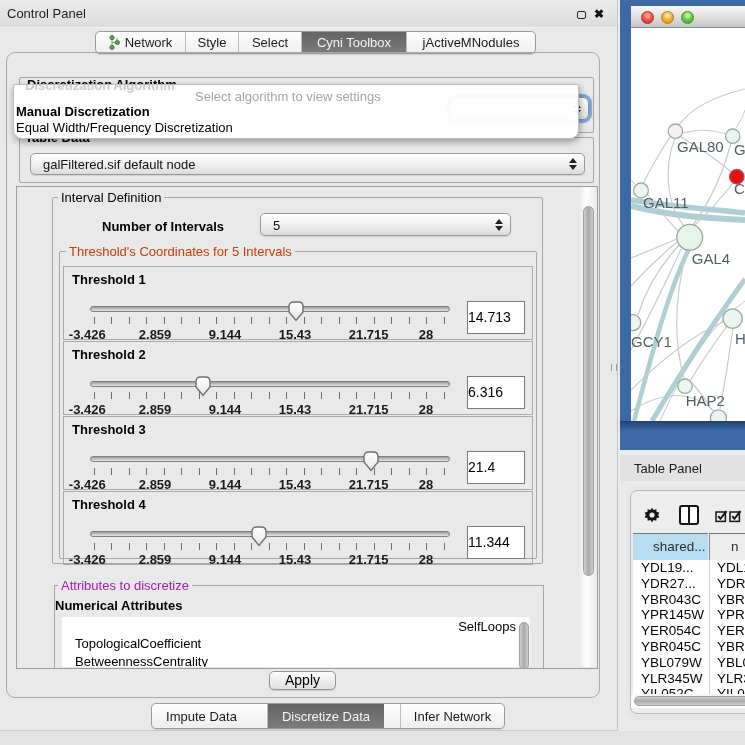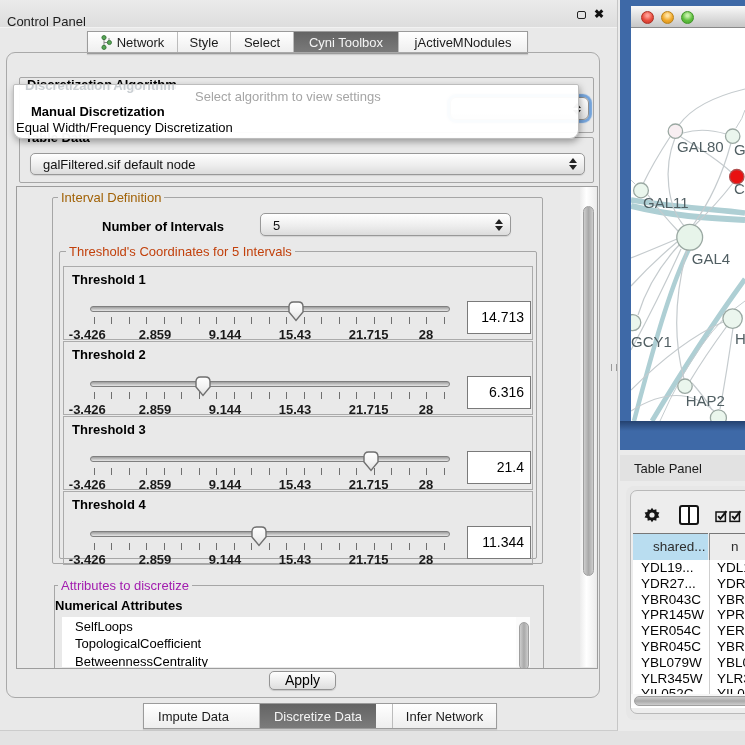--- a/index.html
+++ b/index.html
@@ -3,26 +3,26 @@
 html,body{margin:0;padding:0;}
 body{width:745px;height:745px;position:relative;overflow:hidden;
  font-family:"Liberation Sans",sans-serif;background:#e6e6e6;}
 .a{position:absolute;}
 .bold{font-weight:bold;}
 
 #lwin{left:0;top:0;width:617px;height:730px;background:#e9e9e9;
  border-right:1px solid #c6c6c6;border-bottom:1px solid #cccccc;}
 #ltitle{left:0;top:0;width:617px;height:27px;
  background:linear-gradient(#ebebeb,#dddddd);border-bottom:1px solid #f2f2f2;}
-#ltitle .txt{left:7px;top:14px;font-size:13px;color:#1d1d1d;}
+#ltitle .txt{left:7px;top:6px;font-size:13px;color:#1d1d1d;}
 #icsq{left:577px;top:11px;width:7px;height:6px;border:1.8px solid #222;border-radius:2px;}
 #icx{left:594px;top:7px;font-size:12px;font-weight:bold;color:#111;}
 
-.seg{display:flex;border:1px solid #9b9b9b;border-radius:0;overflow:hidden;
- background:linear-gradient(#ffffff,#eeeeee);box-shadow:0 1px 1px rgba(0,0,0,.12);}
+.seg{display:flex;border:1px solid #9b9b9b;border-radius:5px;overflow:hidden;
+ background:linear-gradient(#ffffff,#eeeeee);box-shadow:0 1px 1px rgba(0,0,0,.12);margin-left:8px;}
 .seg .s{font-size:13px;color:#1a1a1a;text-align:center;
  display:flex;align-items:center;justify-content:center;}
 .seg .s + .s{border-left:1px solid #bcbcbc;}
 .seg .sel{background:linear-gradient(#646464,#7b7b7b);color:#f5f5f5;}
 
 #tpanel{left:6px;top:52px;width:592px;height:644px;border:1px solid #a9a9a9;border-radius:9px;}
 
 .grp{border:1px solid #a6a6a6;border-radius:2px;}
 .gtitle{font-size:13px;background:#e9e9e9;padding:0 3px;line-height:13px;}
 
@@ -34,41 +34,41 @@
 .cupdn i{position:absolute;left:0;width:0;height:0;
  border-left:4.5px solid transparent;border-right:4.5px solid transparent;}
 .cupdn .u{top:0;border-bottom:5px solid #222;}
 .cupdn .d{bottom:0;border-top:5px solid #222;}
 
 #popup{left:13px;top:84px;width:564px;height:53px;background:rgba(255,255,255,0.96);
  border:1px solid #bdbdbd;border-radius:2px 2px 9px 9px;overflow:hidden;
  box-shadow:1px 3px 7px rgba(0,0,0,0.35);z-index:40;}
 #popup .ghost{position:absolute;left:11px;top:-7px;font-size:13px;font-weight:bold;color:#c9ced2;}
 #popup .hint{position:absolute;left:181px;top:4px;font-size:13px;color:#a5a5a5;}
-#popup .it1{position:absolute;left:17px;top:19px;font-size:13px;font-weight:bold;color:#000;}
+#popup .it1{position:absolute;left:2px;top:19px;font-size:13px;font-weight:bold;color:#000;}
 #popup .it2{position:absolute;left:2px;top:35px;font-size:13px;color:#000;}
 
 #spane{left:16px;top:186px;width:580px;height:481px;border:1px solid #9d9d9d;overflow:hidden;}
 .vsb-track{background:linear-gradient(to right,#ececec,#ffffff 40%,#ededed);}
 .sb-thumb{background:linear-gradient(to right,#cdcdcd,#a9a9a9 50%,#cdcdcd);
  border:1px solid #9f9f9f;border-radius:6px;}
 .sb-thumb-h{background:linear-gradient(#cdcdcd,#a9a9a9 50%,#cdcdcd);
  border:1px solid #9f9f9f;border-radius:5px;}
 
 .tblock{left:63px;width:468px;height:72px;border:1px solid #ababab;}
 .tblock .lab{position:absolute;left:8px;top:5px;font-size:13px;font-weight:bold;color:#000;}
 .track{position:absolute;left:26px;top:39px;width:358px;height:4px;border:1px solid #7f7f7f;
  border-radius:3px;background:linear-gradient(#9d9d9d,#e6e6e6);}
 .ticks{position:absolute;left:29.5px;top:50.5px;width:352px;height:7px;
  background:repeating-linear-gradient(to right,#6f6f6f 0,#6f6f6f 1px,transparent 1px,transparent 17.5px);}
 .tlab{position:absolute;top:60px;width:50px;text-align:left;
  font-size:13px;font-weight:bold;color:#1a1a1a;}
 .thumb{position:absolute;top:34px;width:18px;height:21px;}
 .tfield{position:absolute;left:403px;top:34px;width:56px;height:31px;border:1px solid #7a7a7a;
- background:#fff;font-size:14px;color:#000;text-align:right;line-height:31px;padding-right:6px;}
+ background:#fff;font-size:14px;color:#000;text-align:left;line-height:31px;}
 
 #alist{left:62px;top:617px;width:454px;height:50px;background:#fff;overflow:hidden;
  font-size:13px;color:#000;}
 #alist div{padding-left:13px;height:17.3px;line-height:17.3px;}
 
 #apply{left:269px;top:671px;width:65px;height:17px;border:1px solid #949494;border-radius:5px;
  background:linear-gradient(#fefefe,#dedede);font-size:14px;color:#000;
  text-align:center;line-height:17px;box-shadow:0 1px 1px rgba(0,0,0,.15);}
 
 #rbase{left:618px;top:0;width:127px;height:745px;background:#ebebeb;}
@@ -134,21 +134,21 @@
       </span>
     </div>
 <div id="popup" class="a">
       <span class="ghost">Discretization Algorithm</span>
       <span class="hint">Select algorithm to view settings</span>
       <span class="it1">Manual Discretization</span>
       <span class="it2">Equal Width/Frequency Discretization</span>
     </div>
 <div id="spane" class="a">
 <div class="grp a" style="left:35px;top:10px;width:489px;height:365px;"></div>
-<div class="gtitle a" style="left:41px;top:4px;color:#a16207;">Interval Definition</div>
+<div class="gtitle a" style="left:41px;top:4px;color:#000000;">Interval Definition</div>
 <div class="a bold" style="left:85px;top:32px;font-size:13px;">Number of Intervals</div>
 <div class="combo a" style="left:243px;top:26px;width:249px;height:21px;">
         <span class="ctext">5</span>
         <span class="cupdn">
           <i class="u"></i>
           <i class="d"></i>
         </span>
       </div>
 <div class="grp a" style="left:42px;top:64px;width:476px;height:306px;"></div>
 <div class="gtitle a" style="left:49px;top:58px;color:#c2410c;">Threshold's Coordinates for 5 Intervals</div>
@@ -237,21 +237,21 @@
               </linearGradient>
             </defs>
             <path d="M2,5.5 Q2,1 6.5,1 L11.5,1 Q16,1 16,5.5 L16,11 L9,19.5 L2,11 Z" fill="url(#tg3)" stroke="#6f6f6f" stroke-width="1.4"></path>
           </svg></span>
 <span class="tfield">11.344</span>
 </div>
 <div class="a" style="left:37px;top:398px;width:488px;height:100px;border:1px solid #a6a6a6;border-bottom:none;"></div>
 <div class="gtitle a" style="left:41px;top:392px;color:#a21caf;">Attributes to discretize</div>
 <div class="a bold" style="left:38px;top:411px;font-size:13px;">Numerical Attributes</div>
 <div id="alist" class="a" style="left:45px;top:430px;">
-        <div style="padding-top:1px;">SelfLoops</div>
+        <div style="padding-top:1px;text-align:right;">SelfLoops</div>
         <div>TopologicalCoefficient</div>
         <div>BetweennessCentrality</div>
       </div>
 <div class="a" style="left:499px;top:430px;width:14px;height:50px;background:#fbfbfb;"></div>
 <div class="sb-thumb a" style="left:502px;top:435px;width:8px;height:46px;"></div>
 <div class="vsb-track a" style="left:563px;top:0px;width:16px;height:480px;"></div>
 <div class="sb-thumb a" style="left:566px;top:19px;width:9px;height:368px;"></div>
 </div>
 <div id="apply" class="a">Apply</div>
 <div class="seg a" style="left:143px;top:703px;height:24px;gap:16px;">

